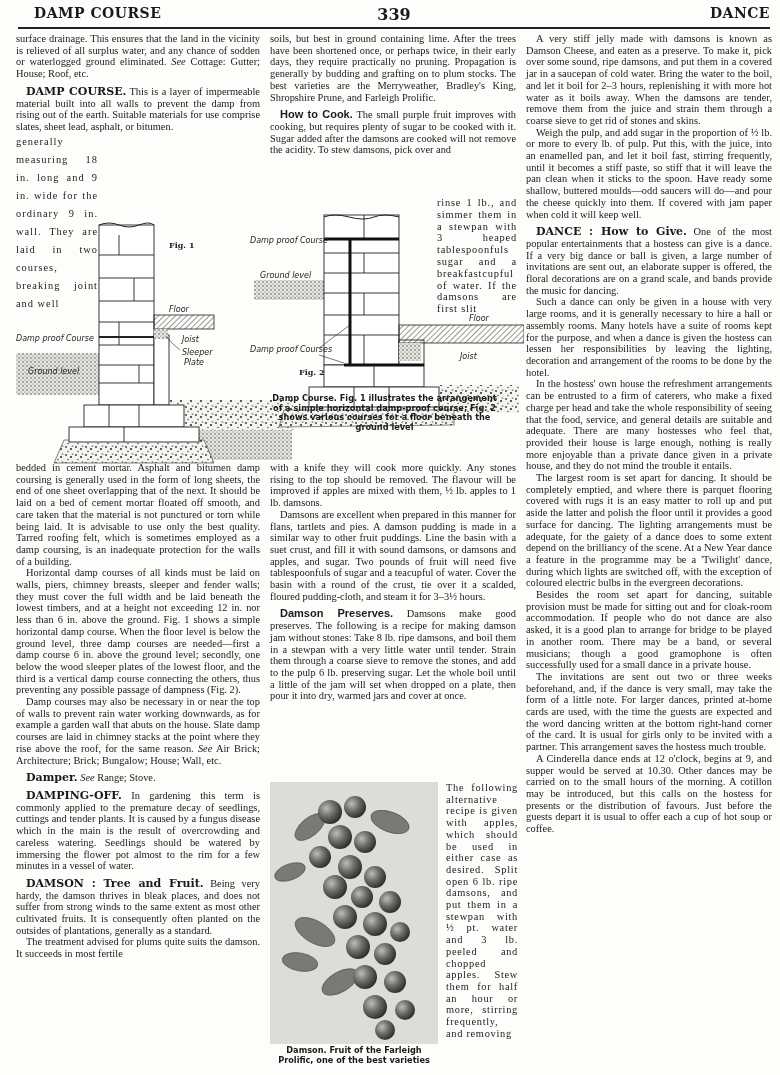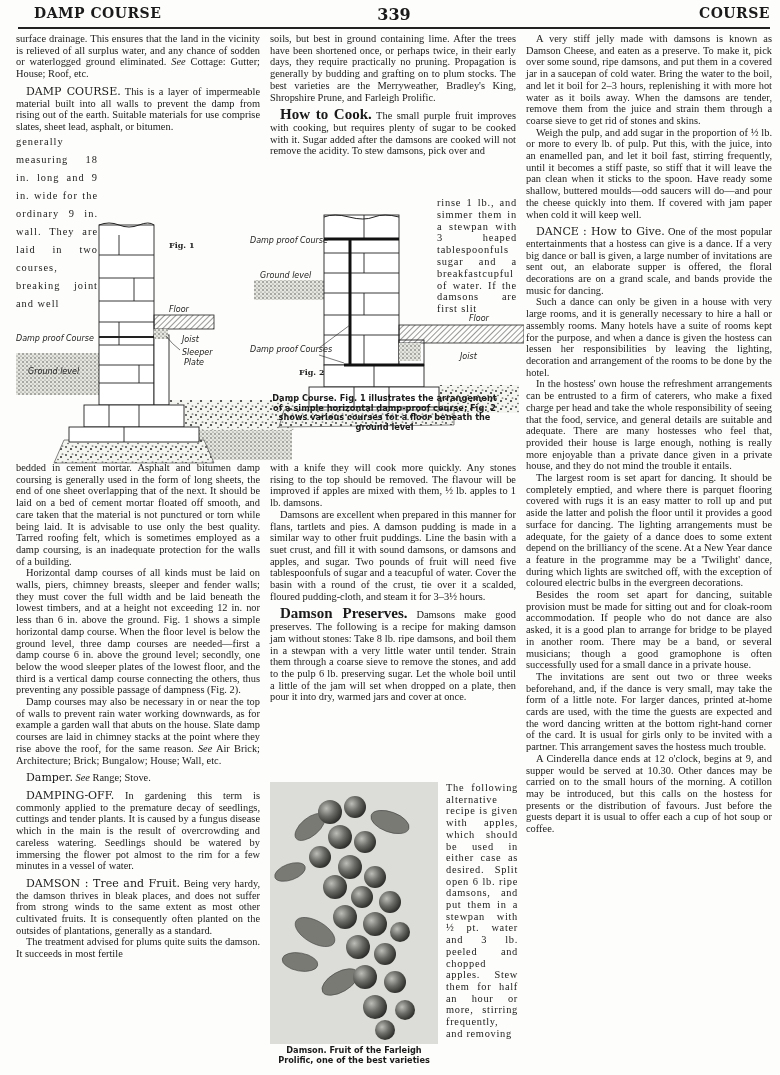--- a/index.html
+++ b/index.html
@@ -20,39 +20,39 @@
   .header .left { left: 0; }
   .header .right { right: 0; }
   .header .page { position: absolute; left: 0; right: 0; text-align: center; top: 0; font-weight: bold; font-size: 16px; }
   .col {
     position: absolute; font-size: 10.4px; line-height: 11.7px; text-align: justify;
     font-family: "Liberation Serif", serif;
   }
   .col p { margin: 0; text-indent: 10px; }
   .col p.noind { text-indent: 0; }
   .col p.gap { margin-top: 6px; }
-  .hd { font-weight: normal; font-family: "DejaVu Serif", serif; font-size: 11px; }
-  .hds { font-weight: bold; font-family: Liberation Serif, serif; font-size: 15px; }
+  .hd { font-weight: bold; font-family: "DejaVu Serif", serif; font-size: 11px; }
+  .hds { font-weight: bold; font-family: Liberation Sans, sans-serif; font-size: 11px; }
   .see { font-style: italic; }
   #col1 { left: 16px; top: 33px; width: 244px; }
   #col2 { left: 270px; top: 33px; width: 246px; }
   #col3 { left: 526px; top: 33px; width: 246px; }
   .narrow { width: 82px; text-align: justify; }
   .fig-wrap { position: absolute; }
   .caption { font-family: "DejaVu Sans", sans-serif; font-weight: bold; font-size: 8.2px; line-height: 9.5px; text-align: center; }
   .lbl { font-family: "DejaVu Sans", sans-serif; font-style: italic; font-size: 8px; fill: #222; }
   .figlbl { font-family: "DejaVu Serif", serif; font-weight: bold; font-size: 8px; fill: #222; }
 </style>
 </head>
 <body>
 
 <div class="header">
   <span class="left">DAMP COURSE</span>
   <span class="page">339</span>
-  <span class="right">COURSE</span>
+  <span class="right">DANCE</span>
 </div>
 
 <div class="col" id="col1">
   <p class="noind"><span>surface drainage. This ensures that the land in the vicinity is relieved of all surplus water, and any chance of sodden or waterlogged ground eliminated.</span> <span class="see">See</span><span> Cottage: Gutter; House; Roof, etc.</span></p>
   <p class="gap"><span class="hd">DAMP COURSE.</span><span> This is a layer of impermeable material built into all walls to prevent the damp from rising out of the earth. Suitable materials for use comprise slates, sheet lead, asphalt, or bitumen.</span></p>
   <div class="narrow" style="letter-spacing:1px; line-height:18px;">generally measuring 18 in. long and 9 in. wide for the ordinary 9 in. wall. They are laid in two courses, breaking joint and well</div>
 </div>
 
 <svg class="fig-wrap" style="left:14px; top:205px;" width="510" height="260">
   <defs>

